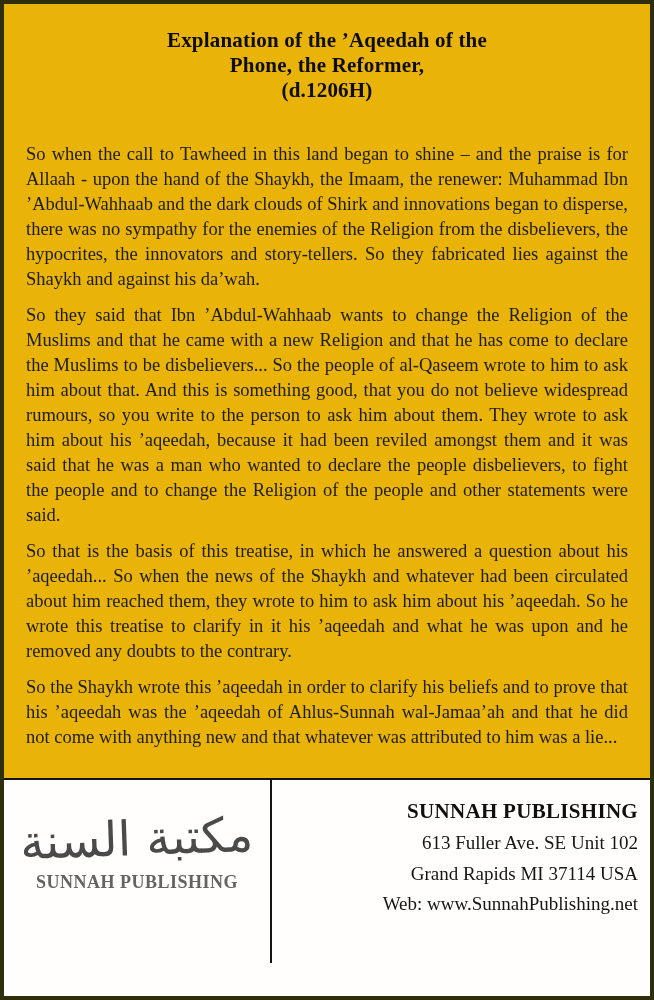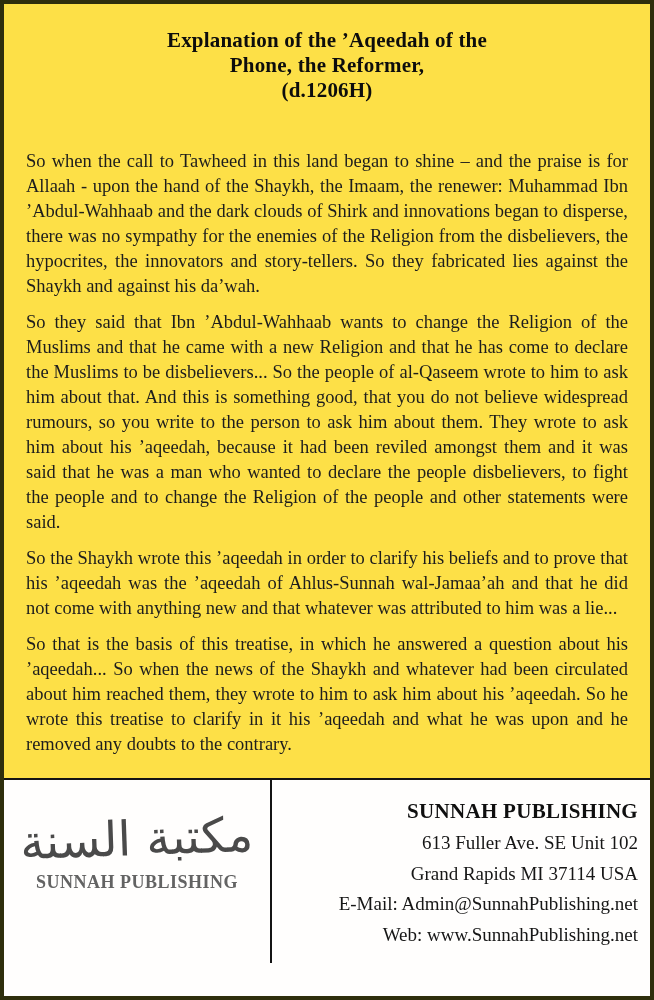--- a/index.html
+++ b/index.html
@@ -8,21 +8,21 @@
     --text:#1d1d1d;
     --logo-gray:#636363;
     --arabic-gray:#4a4a4a;
   }
   html,body{margin:0;padding:0;background:#fff;}
   .page{
     position:relative;
     width:654px;height:1000px;
     box-sizing:border-box;
     border:4px solid var(--border);
-    background:#fde047;
+    background:#eab308;
     font-family:"Liberation Serif","DejaVu Serif",serif;
     color:var(--text);
     overflow:hidden;
   }
   .title-block{
     position:absolute;top:24px;left:0;right:0;
     text-align:center;
   }
   .title-line{
     font-weight:bold;
@@ -32,21 +32,21 @@
     letter-spacing:0.2px;
   }
   .body-text{
     position:absolute;
     top:138px;left:22px;right:22px;bottom:218px;
     overflow:hidden;
     font-size:18.5px;
     line-height:25px;
     text-align:justify;
   }
-  .body-text p{margin:7px 0 11px 0;}
+  .body-text p{margin:0 0 11px 0;}
   .footer{
     position:absolute;left:0;right:0;bottom:0;top:774px;
     background:#fffefd;
   }
   .h-rule{
     position:absolute;top:0;left:0;right:0;height:2px;
     background:var(--rule);
   }
   .v-divider{
     position:absolute;left:266px;top:2px;width:2px;height:183px;
@@ -100,35 +100,34 @@
 
   <header class="title-block">
     <div class="title-line">Explanation of the ’Aqeedah of the</div>
     <div class="title-line">Phone, the Reformer,</div>
     <div class="title-line">(d.1206H)</div>
   </header>
 
   <main class="body-text">
     <p>So when the call to Tawheed in this land began to shine – and the praise is for Allaah - upon the hand of the Shaykh, the Imaam, the renewer: Muhammad Ibn ’Abdul-Wahhaab and the dark clouds of Shirk and innovations began to disperse, there was no sympathy for the enemies of the Religion from the disbelievers, the hypocrites, the innovators and story-tellers.  So they fabricated lies against the Shaykh and against his da’wah.</p>
     <p>So they said that Ibn ’Abdul-Wahhaab wants to change the Religion of the Muslims and that he came with a new Religion and that he has come to declare the Muslims to be disbelievers... So the people of al-Qaseem wrote to him to ask him about that.  And this is something good, that you do not believe widespread rumours, so you write to the person to ask him about them.  They wrote to ask him about his ’aqeedah, because it had been reviled amongst them and it was said that he was a man who wanted to declare the people disbelievers, to fight the people and to change the Religion of the people and other statements were said.</p>
+    <p>So that is the basis of this treatise, in which he answered a question about his ’aqeedah...  So when the news of the Shaykh and whatever had been circulated about him reached them, they wrote to him to ask him about his ’aqeedah.  So he wrote this treatise to clarify in it his ’aqeedah and what he was upon and he removed any doubts to the contrary.</p>
     <p>So the Shaykh wrote this ’aqeedah in order to clarify his beliefs and to prove that his ’aqeedah was the ’aqeedah of Ahlus-Sunnah wal-Jamaa’ah and that he did not come with anything new and that whatever was attributed to him was a lie...</p>
-    <p>So that is the basis of this treatise, in which he answered a question about his ’aqeedah...  So when the news of the Shaykh and whatever had been circulated about him reached them, they wrote to him to ask him about his ’aqeedah.  So he wrote this treatise to clarify in it his ’aqeedah and what he was upon and he removed any doubts to the contrary.</p>
   </main>
 
   <footer class="footer">
     <div class="h-rule"></div>
     <div class="v-divider"></div>
 
     <div class="footer-left">
       <div class="logo-arabic">مكتبة السنة</div>
       <div class="logo-caption">SUNNAH PUBLISHING</div>
     </div>
 
     <div class="footer-right">
       <div class="publisher-name">SUNNAH PUBLISHING</div>
       <div class="publisher-line">613 Fuller Ave. SE Unit 102</div>
       <div class="publisher-line">Grand Rapids MI 37114 USA</div>
-      <div class="publisher-line">E-Mail: Admin@SunnahPublishing.net</div>
       <div class="publisher-line">Web: www.SunnahPublishing.net</div>
     </div>
   </footer>
 
 </div>
 
 </body></html>

